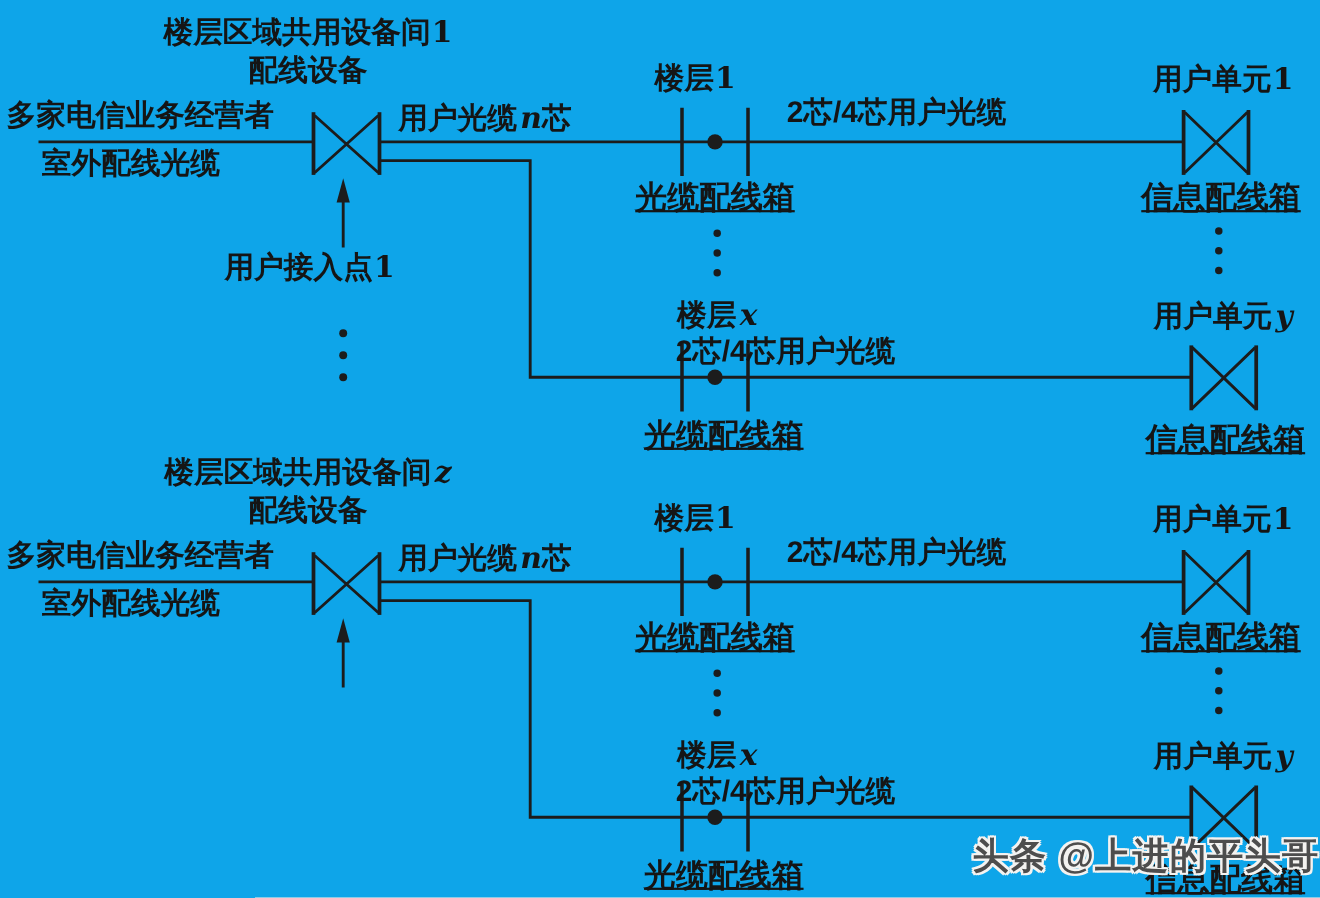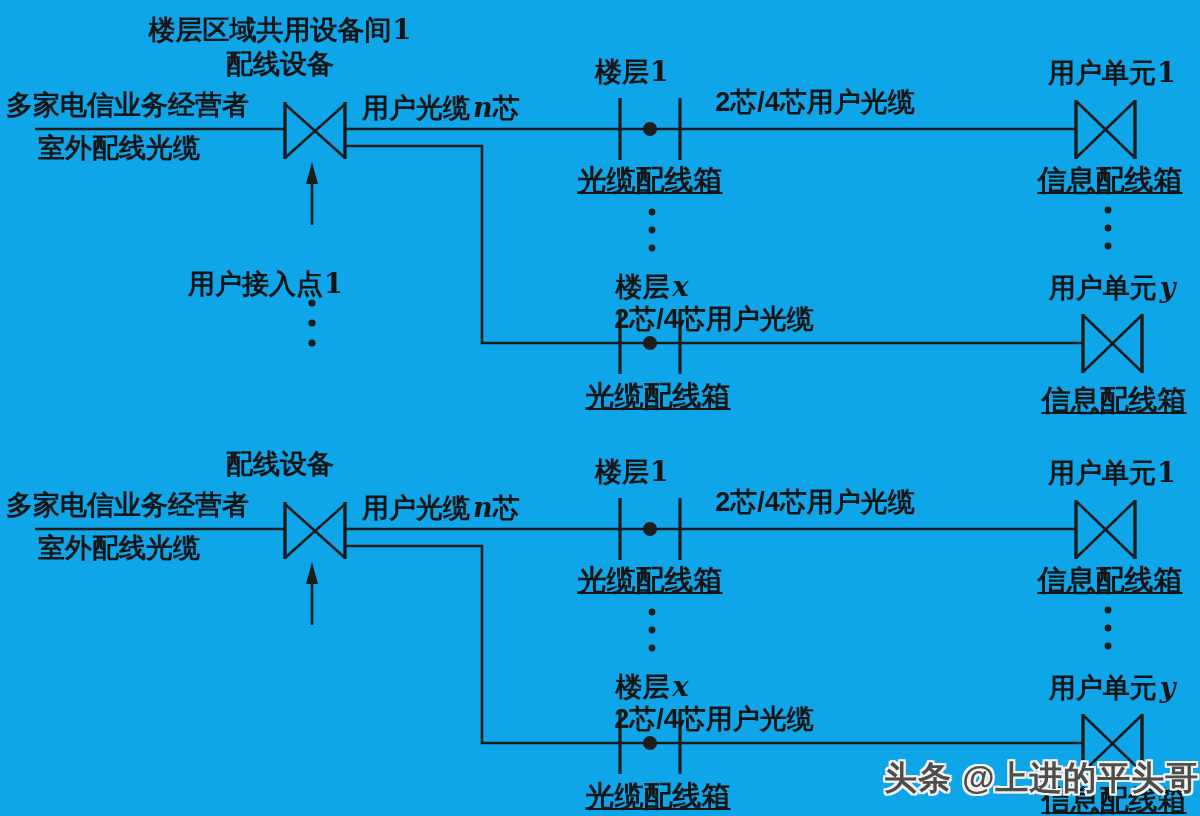--- a/index.html
+++ b/index.html
@@ -89,34 +89,35 @@
         <circle cx="312" cy="323" r="3.6"></circle>
         <circle cx="312" cy="343" r="3.6"></circle>
     </g>
   </svg>
 
   <div class="lbl center" style="left:280px;top:14px;"><span>楼层区域共用设备间</span><span class="num">1</span></div>
   <div class="lbl center" style="left:280px;top:49px;">配线设备</div>
   <div class="lbl" style="left:6px;top:90px;">多家电信业务经营者</div>
   <div class="lbl" style="left:38px;top:133px;">室外配线光缆</div>
   <div class="lbl" style="left:362px;top:92px;"><span>用户光缆</span><span class="var">n</span><span>芯</span></div>
-  <div class="lbl" style="left:188px;top:228px;margin-top:40px;"><span>用户接入点</span><span class="num">1</span></div>
+  <div class="lbl" style="left:204px;top:228px;"><span>用户接入点</span><span class="num">1</span></div>
 
   <div class="lbl center" style="left:632px;top:56px;"><span>楼层</span><span class="num">1</span></div>
   <div class="lbl center boxlbl" style="left:650px;top:164px;">光缆配线箱</div>
   <div class="lbl center" style="left:815px;top:87px;">2芯/4芯用户光缆</div>
   <div class="lbl center" style="left:1112px;top:57px;"><span>用户单元</span><span class="num">1</span></div>
   <div class="lbl center boxlbl" style="left:1110px;top:164px;">信息配线箱</div>
 
   <div class="lbl center" style="left:652px;top:271px;"><span>楼层</span><span class="var">x</span></div>
   <div class="lbl center boxlbl" style="left:658px;top:380px;">光缆配线箱</div>
   <div class="lbl center" style="left:714px;top:304px;">2芯/4芯用户光缆</div>
   <div class="lbl center" style="left:1112px;top:272px;"><span>用户单元</span><span class="var">y</span></div>
   <div class="lbl center boxlbl" style="left:1114px;top:384px;">信息配线箱</div>
 
+  <div class="lbl center" style="left:280px;top:414px;"><span>楼层区域共用设备间</span><span class="var">z</span></div>
   <div class="lbl center" style="left:280px;top:449px;">配线设备</div>
   <div class="lbl" style="left:6px;top:490px;">多家电信业务经营者</div>
   <div class="lbl" style="left:38px;top:533px;">室外配线光缆</div>
   <div class="lbl" style="left:362px;top:492px;"><span>用户光缆</span><span class="var">n</span><span>芯</span></div>
 
   <div class="lbl center" style="left:632px;top:456px;"><span>楼层</span><span class="num">1</span></div>
   <div class="lbl center boxlbl" style="left:650px;top:564px;">光缆配线箱</div>
   <div class="lbl center" style="left:815px;top:487px;">2芯/4芯用户光缆</div>
   <div class="lbl center" style="left:1112px;top:457px;"><span>用户单元</span><span class="num">1</span></div>
   <div class="lbl center boxlbl" style="left:1110px;top:564px;">信息配线箱</div>

